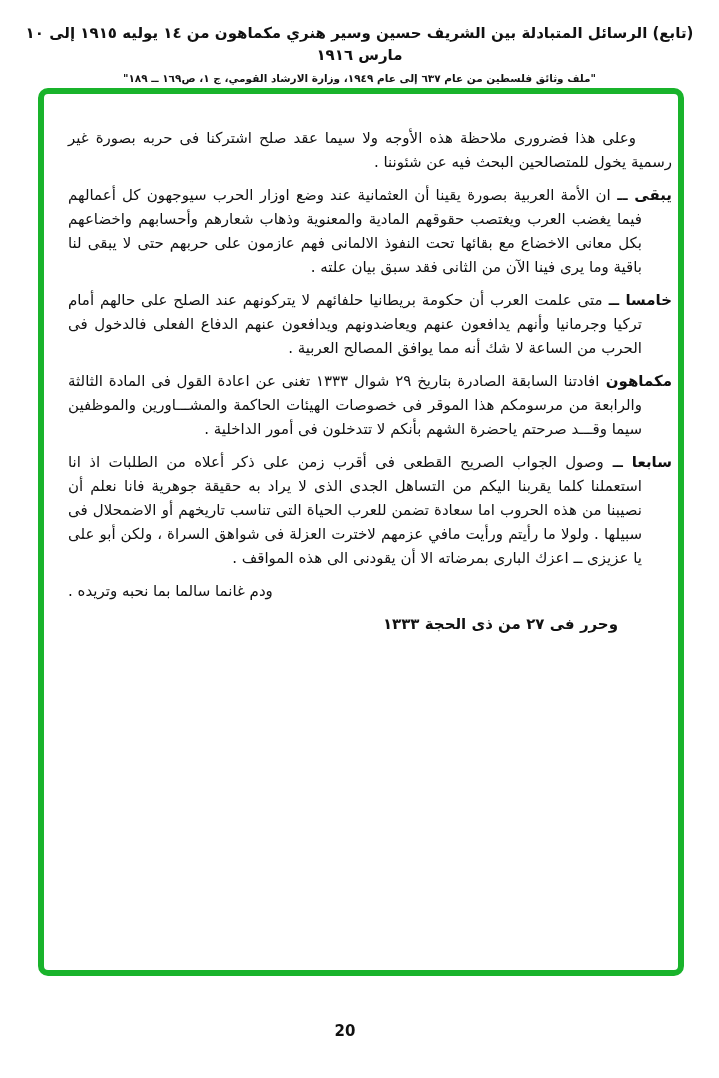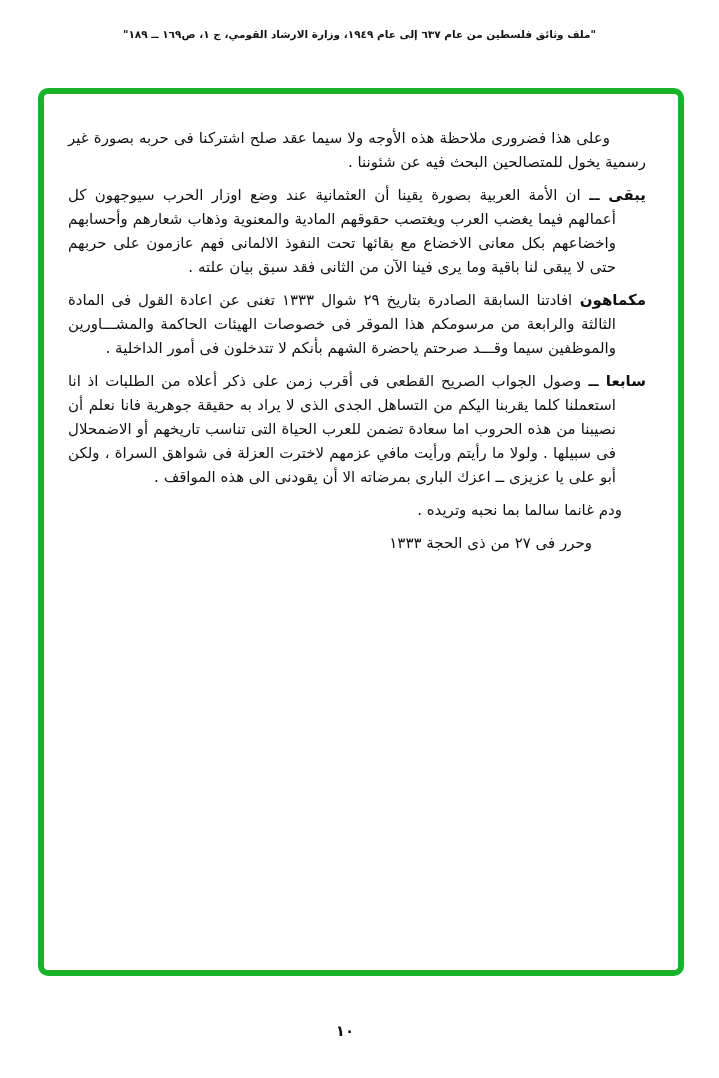--- a/index.html
+++ b/index.html
@@ -44,86 +44,88 @@
     width: 634px;   
     height: 876px;  
     border: 6px solid #19b32b;
     border-radius: 10px;
     background: #ffffff;
   }
   .content {
     direction: rtl;
     position: absolute;
     top: 32px;
-    right: 32px;
+    right: 6px;
     left: 24px;
     font-size: 15px;
     line-height: 24px;
     text-align: justify;
   }
   .content p {
     margin: 0 0 9px 0;
   }
   p.intro {
     text-indent: 36px;
   }
   p.item {
     padding-right: 30px;
     text-indent: -30px;
   }
   .lbl {
     font-weight: bold;
   }
   p.closing {
-    text-align: right;
+    text-align: left;
     text-indent: 0;
     margin-left: 0;
     margin-right: 24px !important;
     margin-top: 4px !important;
   }
   p.dateline {
     text-align: right;
-    font-weight: normal;
+    font-weight: bold;
     margin-right: 54px !important;
     margin-top: 2px !important;
   }
   .pagenum {
     position: absolute;
     top: 1022px;
     left: 0;
     width: 690px;
     text-align: center;
     direction: rtl;
     font-size: 15px;
     font-weight: bold;
   }
 </style>
 </head>
 <body>
 
 <div class="page">
 
   <div class="header">
+    <div class="title" dir="rtl">(تابع) الرسائل المتبادلة بين الشريف حسين وسير هنري مكماهون من ١٤ يوليه ١٩١٥ إلى ١٠ مارس ١٩١٦</div>
     <div class="subtitle" dir="rtl">"ملف وثائق فلسطين من عام ٦٣٧ إلى عام ١٩٤٩، وزارة الارشاد القومي، ج ١، ص١٦٩ ــ ١٨٩"</div>
   </div>
 
   <div class="frame">
     <div class="content" dir="rtl">
 
       <p class="intro">وعلى هذا فضرورى ملاحظة هذه الأوجه ولا سيما عقد صلح اشتركنا فى حربه بصورة غير رسمية يخول للمتصالحين البحث فيه عن شئوننا .</p>
 
       <p class="item"><b class="lbl">يبقى ــ </b><span>ان الأمة العربية بصورة يقينا أن العثمانية عند وضع اوزار الحرب سيوجهون كل أعمالهم فيما يغضب العرب ويغتصب حقوقهم المادية والمعنوية وذهاب شعارهم وأحسابهم واخضاعهم بكل معانى الاخضاع مع بقائها تحت النفوذ الالمانى فهم عازمون على حربهم حتى لا يبقى لنا باقية وما يرى فينا الآن من الثانى فقد سبق بيان علته .</span></p>
 
+      <p class="item"><b class="lbl">خامسا ــ </b><span>متى علمت العرب أن حكومة بريطانيا حلفائهم لا يتركونهم عند الصلح على حالهم أمام تركيا وجرمانيا وأنهم يدافعون عنهم ويعاضدونهم ويدافعون عنهم الدفاع الفعلى فالدخول فى الحرب من الساعة لا شك أنه مما يوافق المصالح العربية .</span></p>
 
       <p class="item"><b class="lbl">مكماهون </b><span>افادتنا السابقة الصادرة بتاريخ ٢٩ شوال ١٣٣٣ تغنى عن اعادة القول فى المادة الثالثة والرابعة من مرسومكم هذا الموقر فى خصوصات الهيئات الحاكمة والمشـــاورين والموظفين سيما وقـــد صرحتم ياحضرة الشهم بأنكم لا تتدخلون فى أمور الداخلية .</span></p>
 
       <p class="item"><b class="lbl">سابعا ــ </b><span>وصول الجواب الصريح القطعى فى أقرب زمن على ذكر أعلاه من الطلبات اذ انا استعملنا كلما يقربنا اليكم من التساهل الجدى الذى لا يراد به حقيقة جوهرية فانا نعلم أن نصيبنا من هذه الحروب اما سعادة تضمن للعرب الحياة التى تناسب تاريخهم أو الاضمحلال فى سبيلها . ولولا ما رأيتم ورأيت مافي عزمهم لاخترت العزلة فى شواهق السراة ، ولكن أبو على يا عزيزى ــ اعزك البارى بمرضاته الا أن يقودنى الى هذه المواقف .</span></p>
 
       <p class="closing">ودم غانما سالما بما نحبه وتريده .</p>
 
       <p class="dateline">وحرر فى ٢٧ من ذى الحجة ١٣٣٣</p>
 
     </div>
   </div>
 
-  <div class="pagenum">١٠</div>
+  <div class="pagenum">20</div>
 
 </div>
 
 </body></html>

